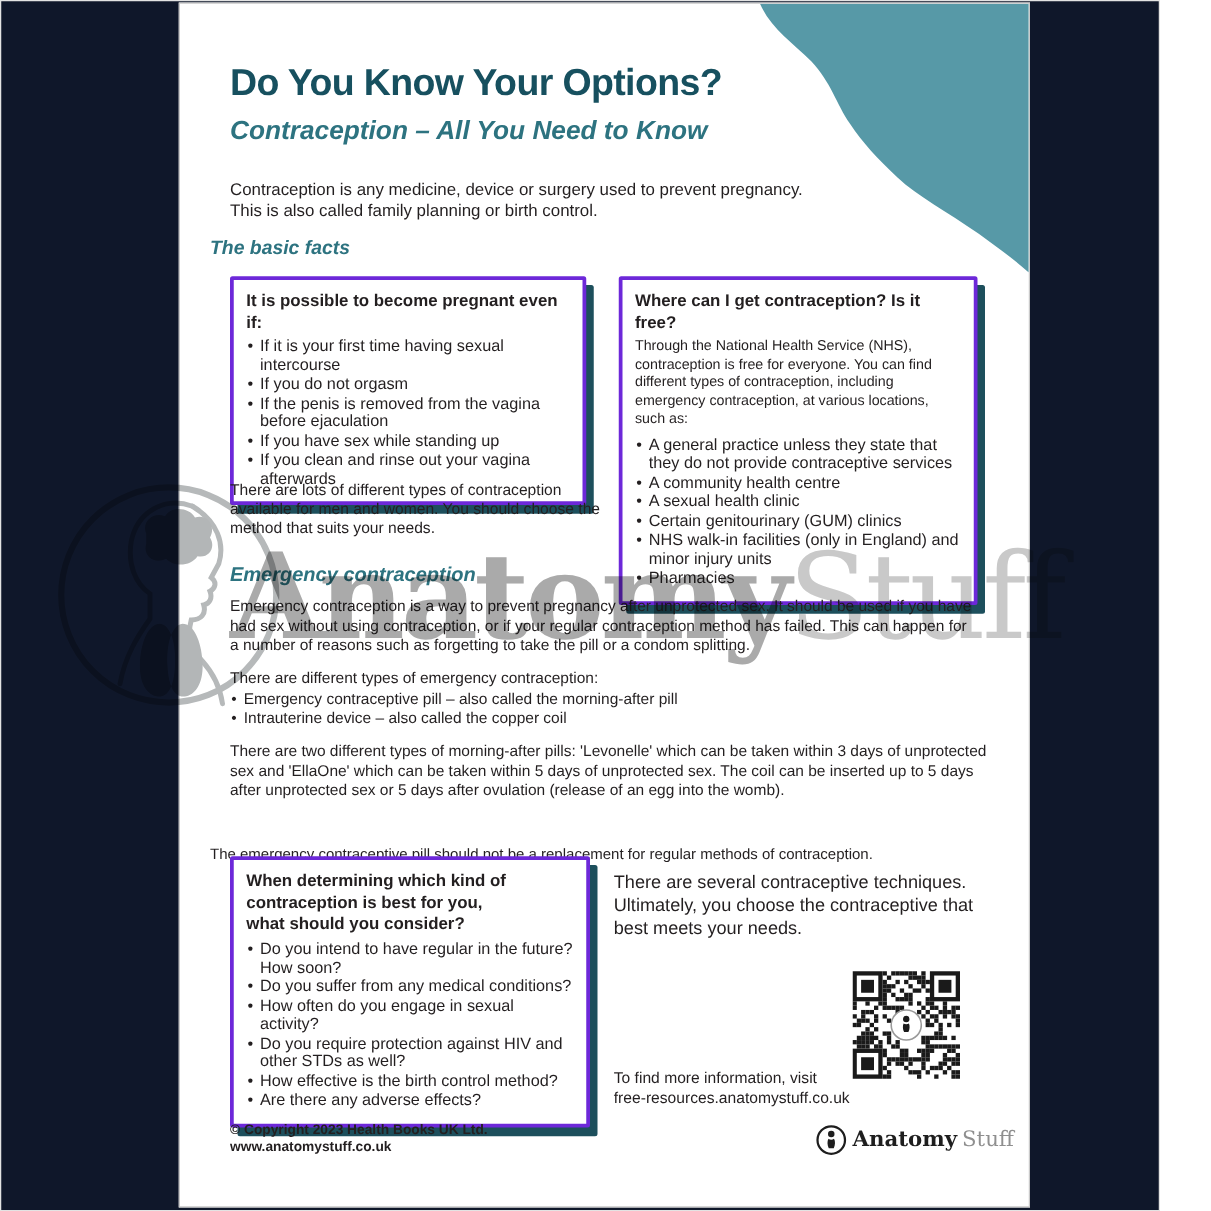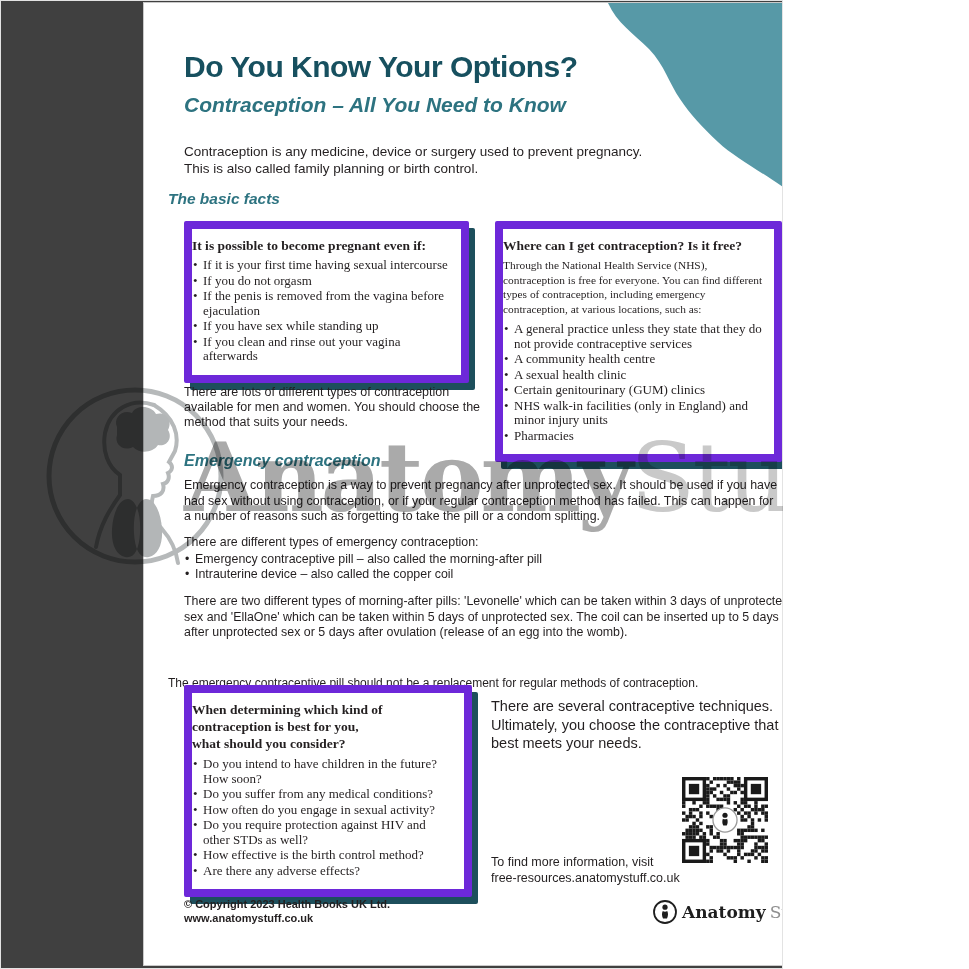--- a/index.html
+++ b/index.html
@@ -1,31 +1,31 @@
 <!DOCTYPE html>
 <html><head>
 <meta charset="utf-8">
 <style>
   html,body{margin:0;padding:0;background:#fff;}
-  #canvas{position:relative;width:783px;height:969px;background:#404040;overflow:hidden;
+  #canvas{position:relative;width:928px;height:969px;background:#0f172a;overflow:hidden;
           font-family:"Liberation Sans",sans-serif;color:#231f20;}
   #frame{position:absolute;inset:0;border:1px solid #e3e3e3;pointer-events:none;}
   
   #poster{position:absolute;left:143px;top:2px;width:679px;height:962px;background:#fff;
           border:1px solid #c9c9c9;}
   .abs{position:absolute;}
   
   .title{left:40px;top:47px;font-size:30px;font-weight:bold;color:#17505f;letter-spacing:-0.5px;}
   .subtitle{left:40px;top:90px;font-size:21px;font-style:italic;color:#2d7380;font-weight:bold;}
   .intro{left:40px;top:140px;font-size:13.5px;line-height:17px;white-space:pre-line;}
   .section-hd{font-size:15.5px;font-style:italic;color:#2d7380;font-weight:bold;}
   .basic-facts{left:24px;top:187px;}
   
-  .teal-box{background:#fff;border:8px solid #6d28d9;border-radius:2px;
-            box-shadow:6px 7px 0 #1d4f5c;padding:8px 10px 10px 0;box-sizing:border-box;font-family:Liberation Serif, serif;}
+  .teal-box{background:#fff;border:3px solid #6d28d9;border-radius:2px;
+            box-shadow:6px 7px 0 #1d4f5c;padding:8px 10px 10px 10px;box-sizing:border-box;}
   .box-title{font-size:13.5px;font-weight:bold;line-height:17px;margin-bottom:4px;white-space:pre-line;}
   ul.blt{margin:0;padding:0;list-style:none;font-size:13px;line-height:14.5px;}
   ul.blt li{position:relative;padding-left:11px;margin-bottom:1px;}
   ul.blt li::before{content:"•";position:absolute;left:1px;top:0;}
   .box-pregnant{left:40px;top:218px;width:285px;}
   .box-where{left:351px;top:218px;width:287px;}
   .box-where p{margin:0 0 6px 0;font-size:11.4px;line-height:14.5px;}
   .types-para{left:40px;top:382px;width:305px;font-size:12.5px;line-height:15px;}
   
   .emergency-hd{left:40px;top:449px;font-size:16px;}
@@ -109,21 +109,21 @@
         </ul>
     </div>
     <div class="abs em-p2">There are two different types of morning-after pills: 'Levonelle' which can be taken within 3 days of unprotected sex and 'EllaOne' which can be taken within 5 days of unprotected sex. The coil can be inserted up to 5 days after unprotected sex or 5 days after ovulation (release of an egg into the womb).</div>
     <div class="abs em-p3">The emergency contraceptive pill should not be a replacement for regular methods of contraception.</div>
 
     <div class="abs teal-box box-consider">
       <div class="box-title">When determining which kind of
 contraception is best for you,
 what should you consider?</div>
       <ul class="blt">
-          <li>Do you intend to have children in the future? How soon?</li>
+          <li>Do you intend to have regular in the future? How soon?</li>
           <li>Do you suffer from any medical conditions?</li>
           <li>How often do you engage in sexual activity?</li>
           <li>Do you require protection against HIV and other STDs as well?</li>
           <li>How effective is the birth control method?</li>
           <li>Are there any adverse effects?</li>
         </ul>
     </div>
 
     <div class="abs closing">There are several contraceptive techniques. Ultimately, you choose the contraceptive that best meets your needs.</div>
     <div class="abs more-info">To find more information, visit

